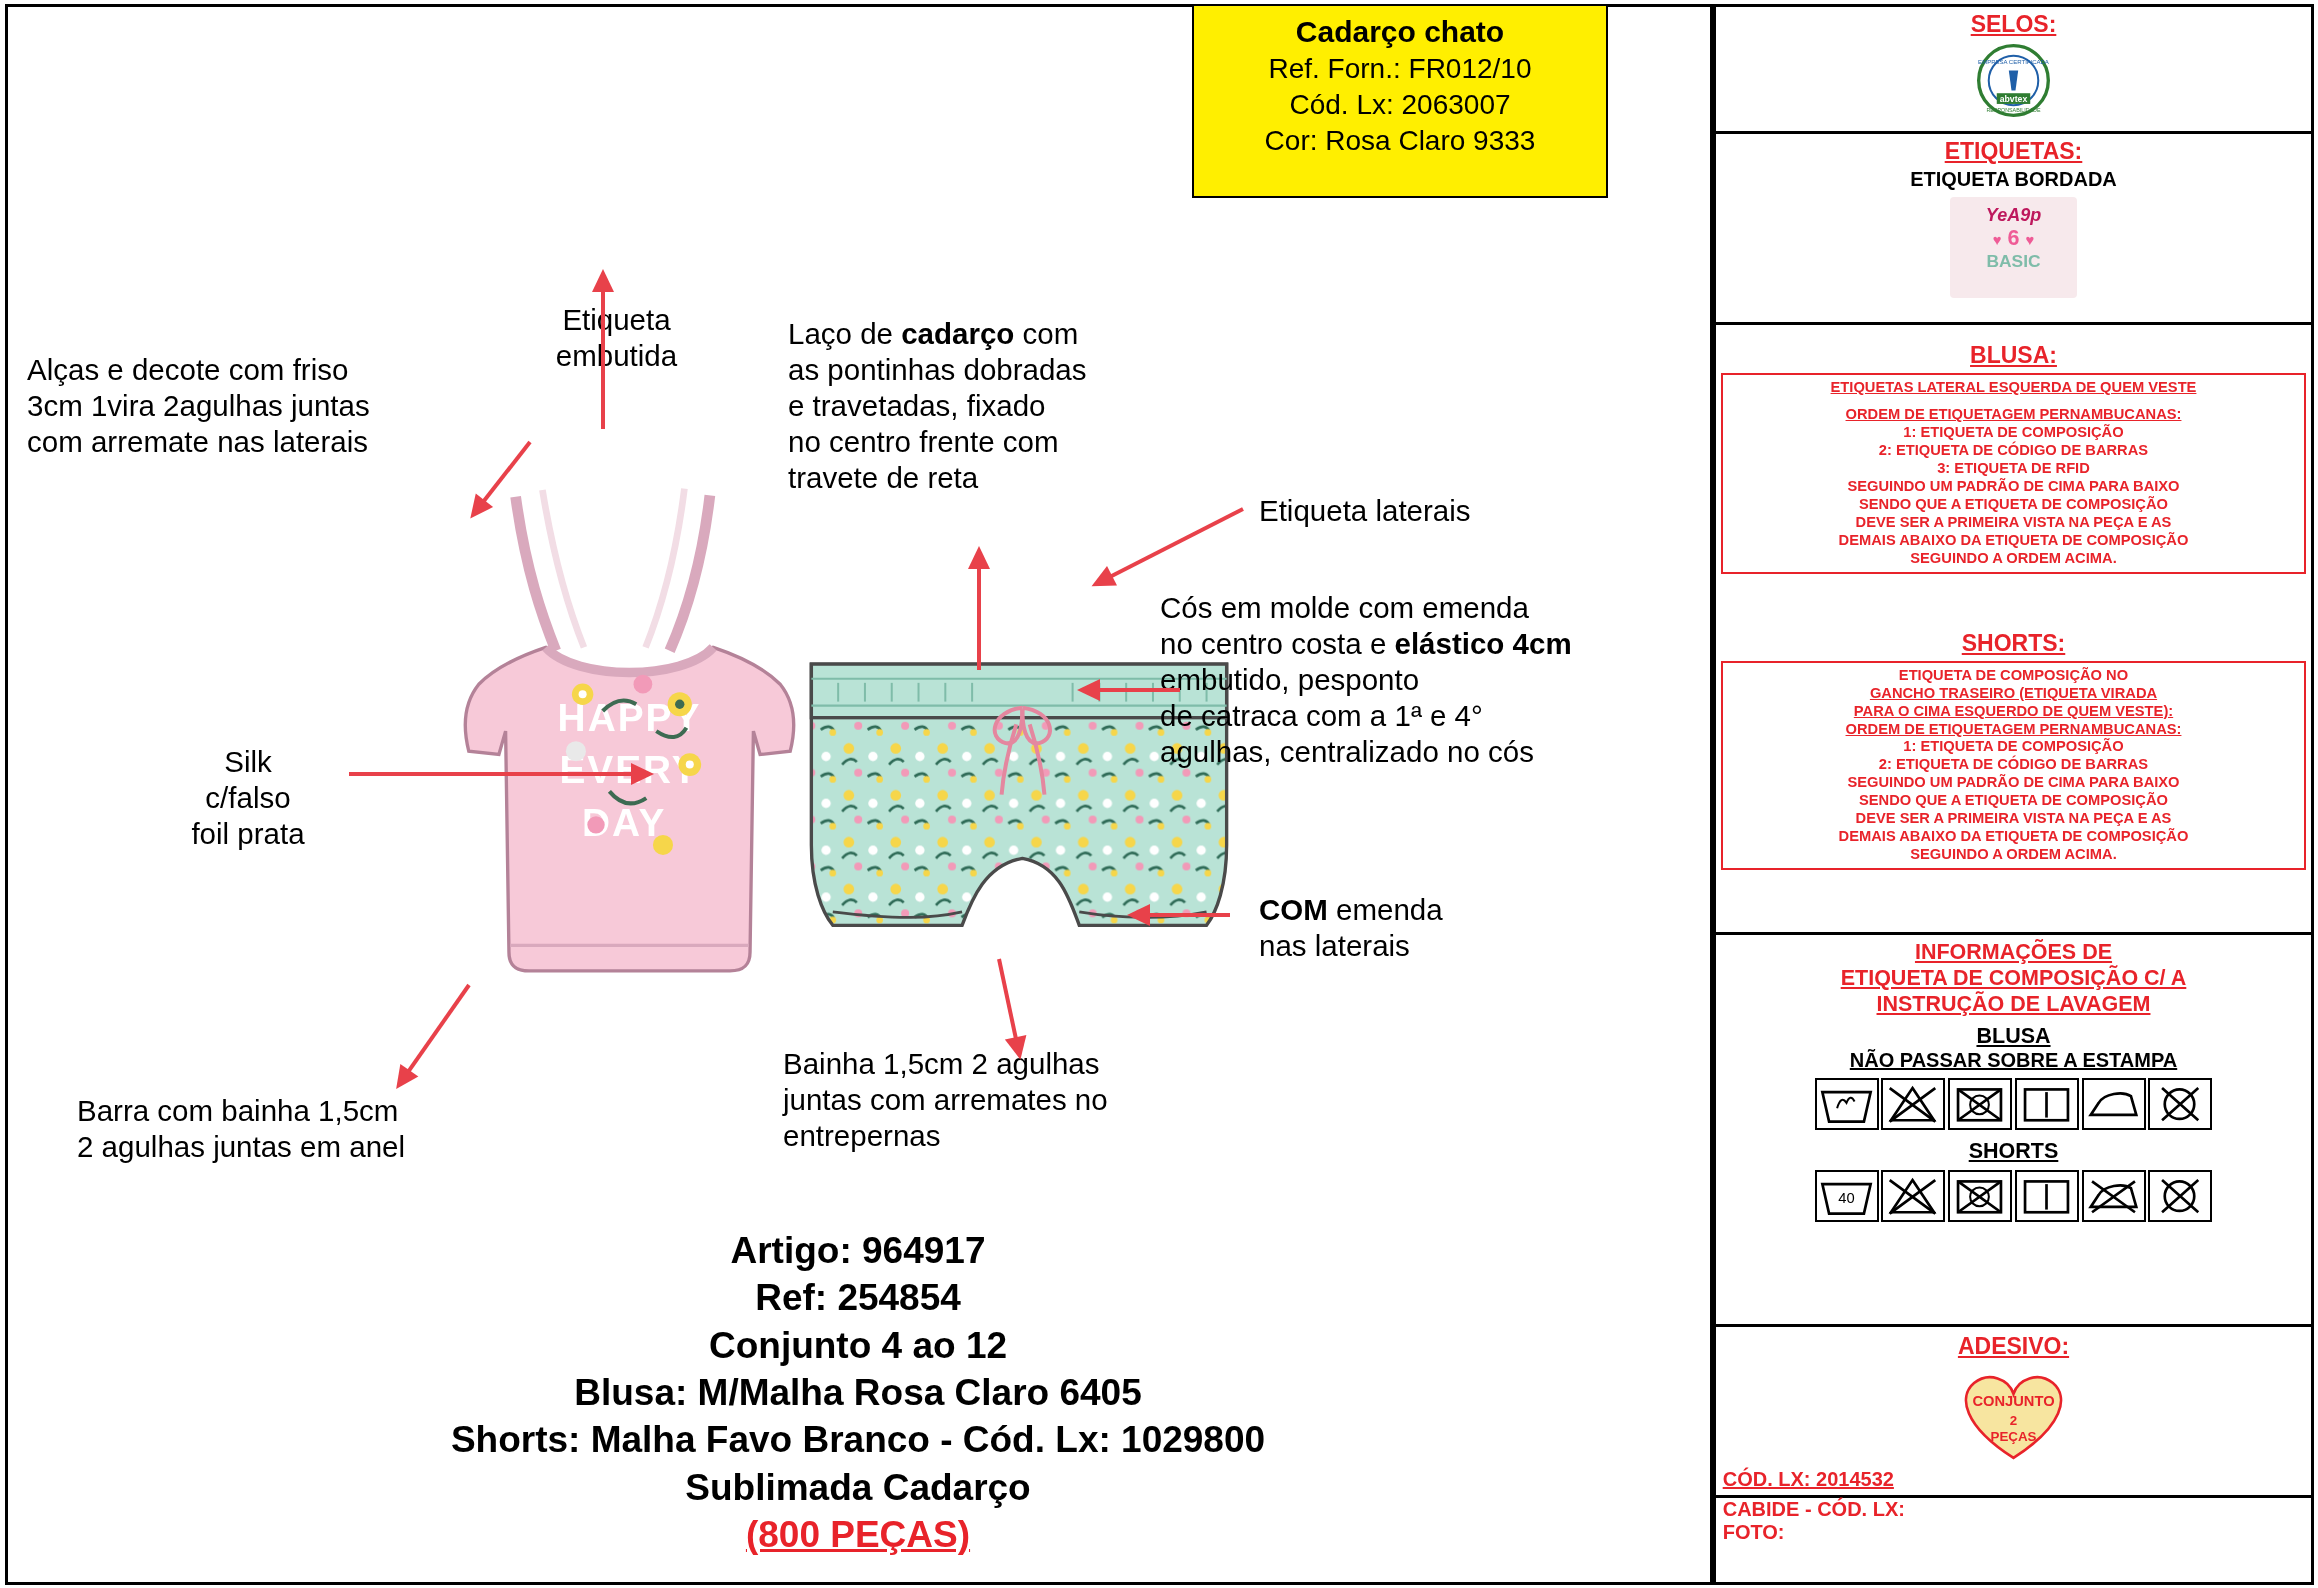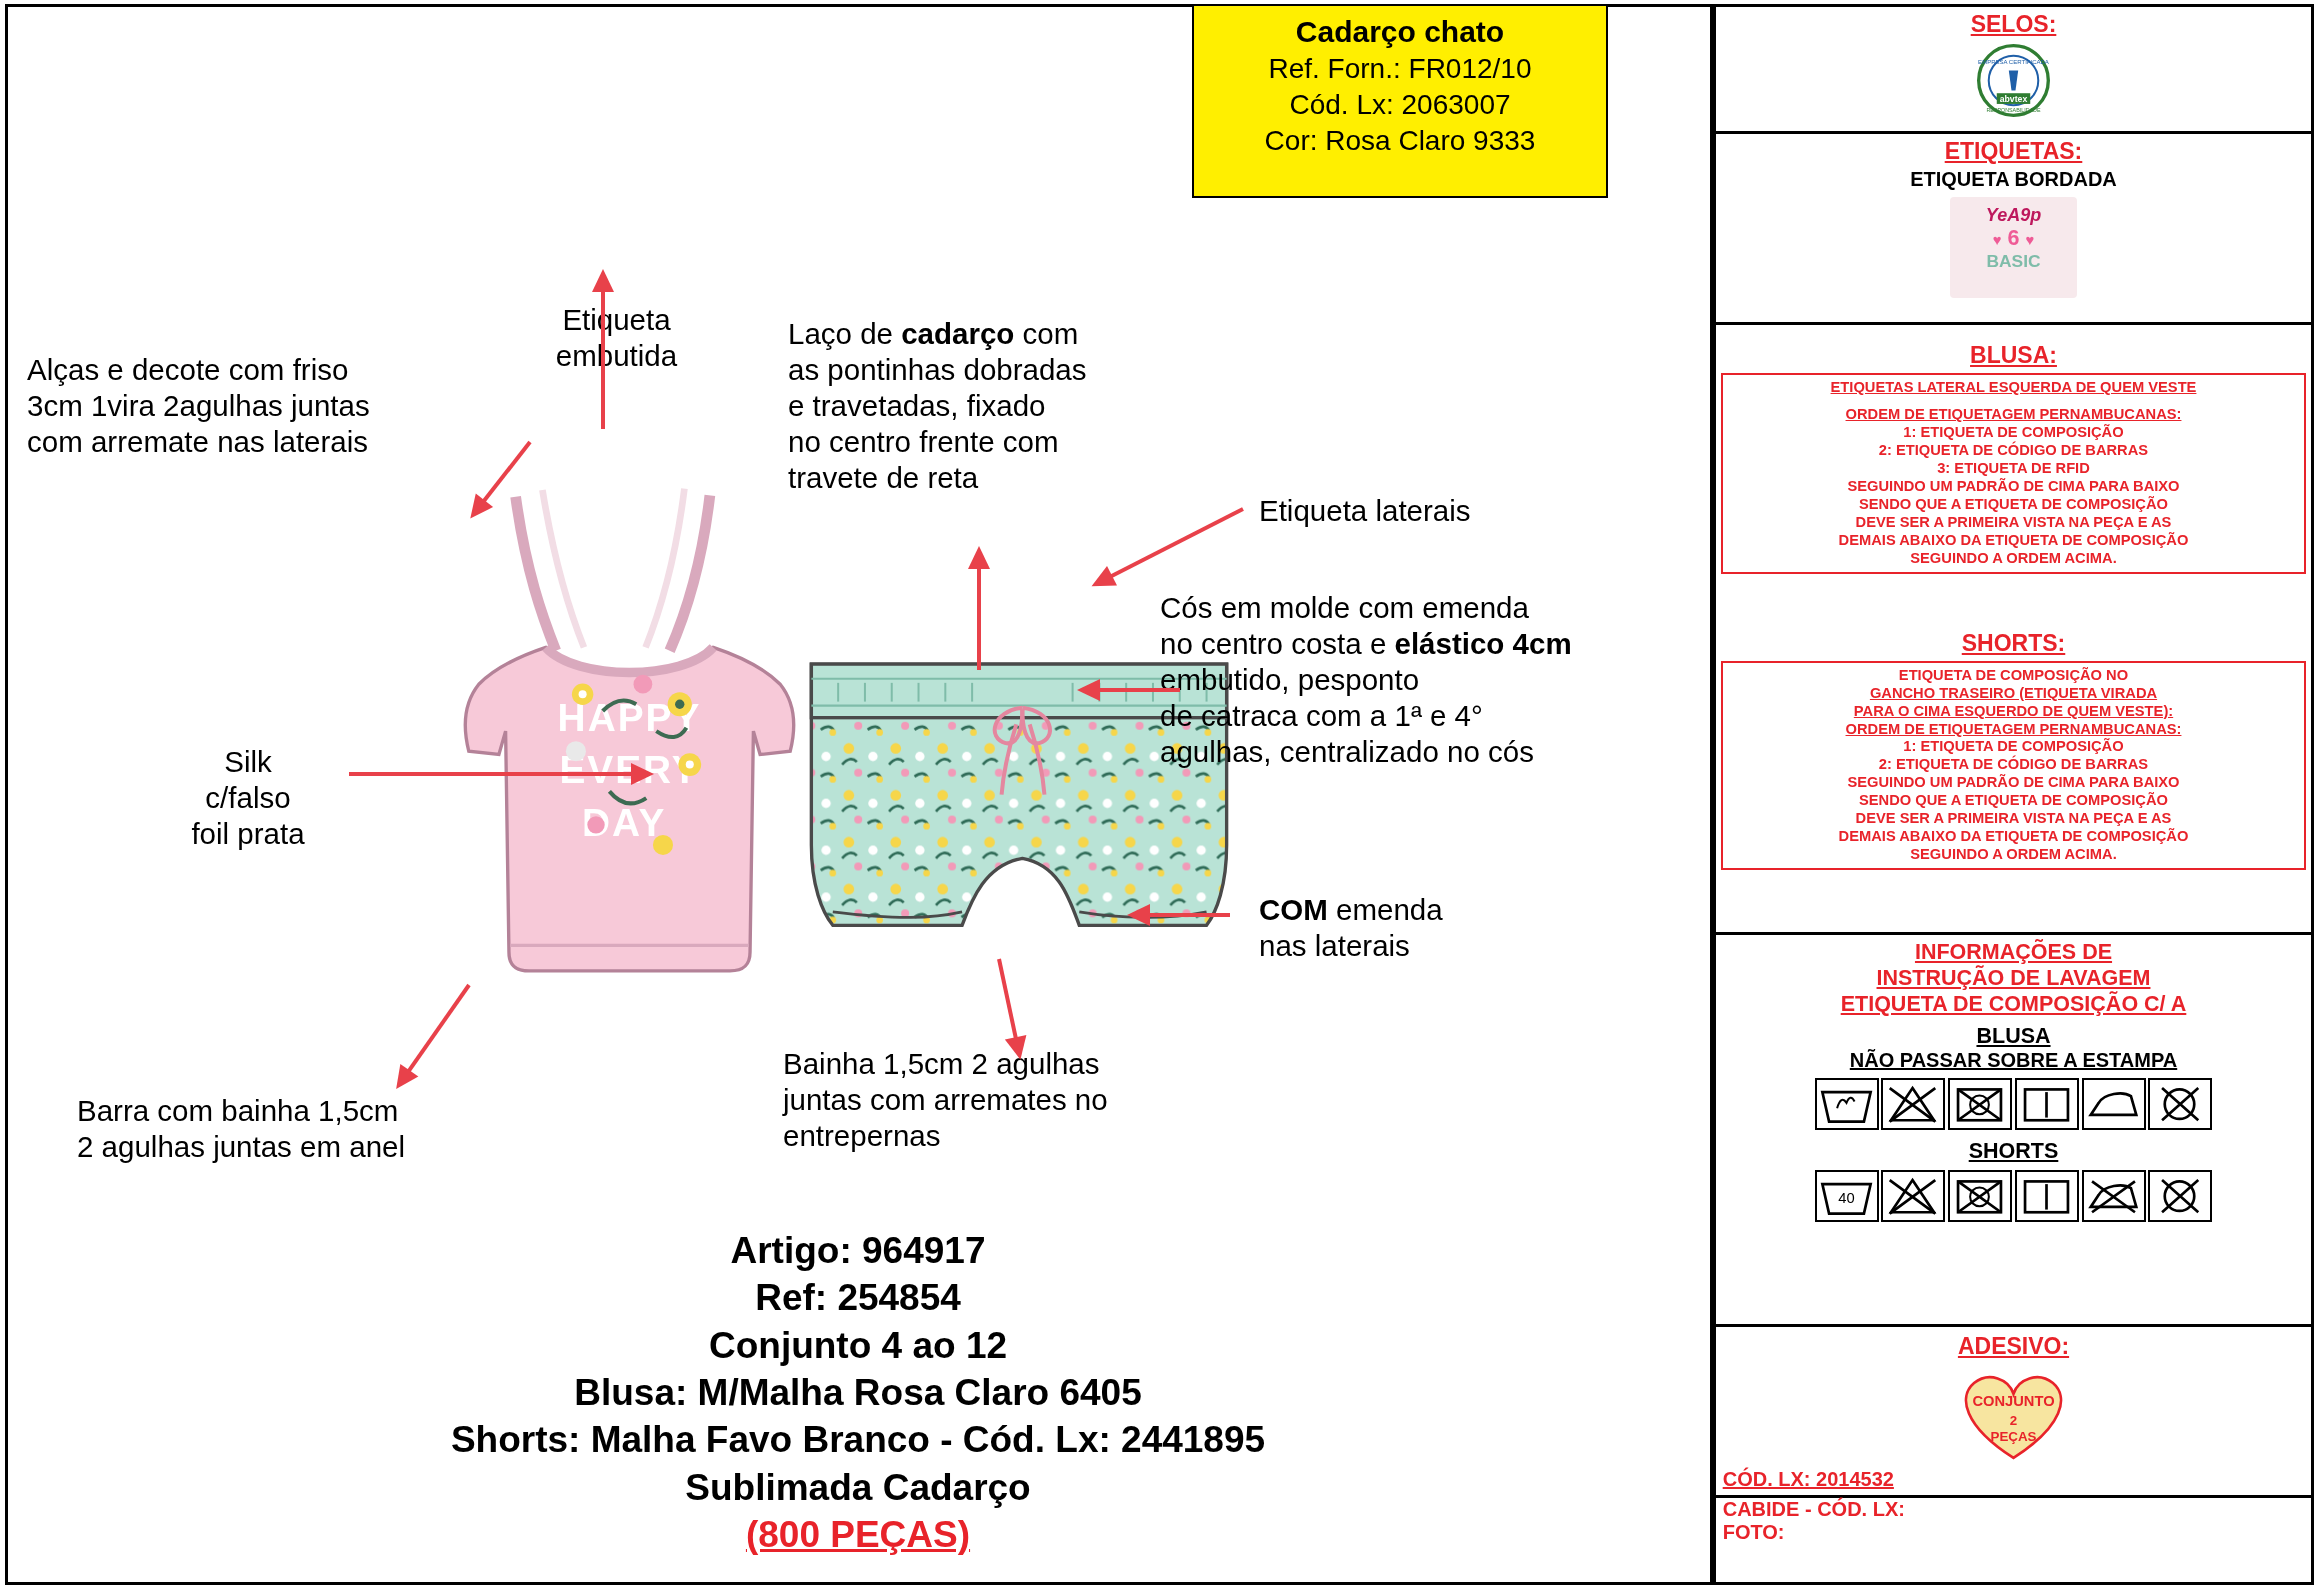--- a/index.html
+++ b/index.html
@@ -234,21 +234,21 @@
   <div class="arrow" style="left:999px;top:959px;width:87px;transform:rotate(78deg);">
     <div class="shaft" style="width:87px;"></div>
       <div class="head" style="left:80px;"></div>
   </div>
 
   <div id="bottom-block">
     <div>Artigo: 964917</div>
     <div>Ref: 254854</div>
     <div>Conjunto 4 ao 12</div>
     <div>Blusa: M/Malha Rosa Claro 6405</div>
-    <div>Shorts: Malha Favo Branco - Cód. Lx: 2441895</div>
+    <div>Shorts: Malha Favo Branco - Cód. Lx: 1029800</div>
     <div>Sublimada Cadarço</div>
     <div class="pecas">(800 PEÇAS)</div>
   </div>
 
   <div class="frame" id="right-col">
 
     <div class="rsec" style="top:0;height:127px;">
       <div class="rtitle" style="font-size:23px;padding-top:4px;">SELOS:</div>
       <div style="display:flex;justify-content:center;margin-top:2.7px;">
         <svg width="101" height="79" viewBox="0 0 150 118">
@@ -307,22 +307,22 @@
         <div>SENDO QUE A ETIQUETA DE COMPOSIÇÃO</div>
         <div>DEVE SER A PRIMEIRA VISTA NA PEÇA E AS</div>
         <div>DEMAIS ABAIXO DA ETIQUETA DE COMPOSIÇÃO</div>
         <div>SEGUINDO A ORDEM ACIMA.</div>
       </div>
     </div>
 
     <div class="rsec" style="top:928px;height:392px;">
       <div class="rtitle" style="font-size:21.5px;padding-top:5.4px;line-height:1.2;">
         <div>INFORMAÇÕES DE</div>
+        <div>ETIQUETA DE COMPOSIÇÃO C/ A</div>
         <div>INSTRUÇÃO DE LAVAGEM</div>
-        <div>ETIQUETA DE COMPOSIÇÃO C/ A</div>
       </div>
       <div style="text-align:center;font-weight:bold;font-size:21.5px;text-decoration:underline;margin-top:6.7px;">BLUSA</div>
       <div style="text-align:center;font-weight:bold;font-size:20px;text-decoration:underline;">NÃO PASSAR SOBRE A ESTAMPA</div>
 
       <div class="care-row" style="margin-top:5.4px;">
         <div class="care">
           <svg width="59" height="47" viewBox="0 0 88 70">
               <path d="M8 18 L80 18 L70 62 L18 62 Z" fill="none" stroke="#000" stroke-width="4"></path>
               <path d="M30 42 q6 -20 14 -8 q6 -14 12 -2" stroke="#000" stroke-width="3" fill="none"></path>
             </svg>

